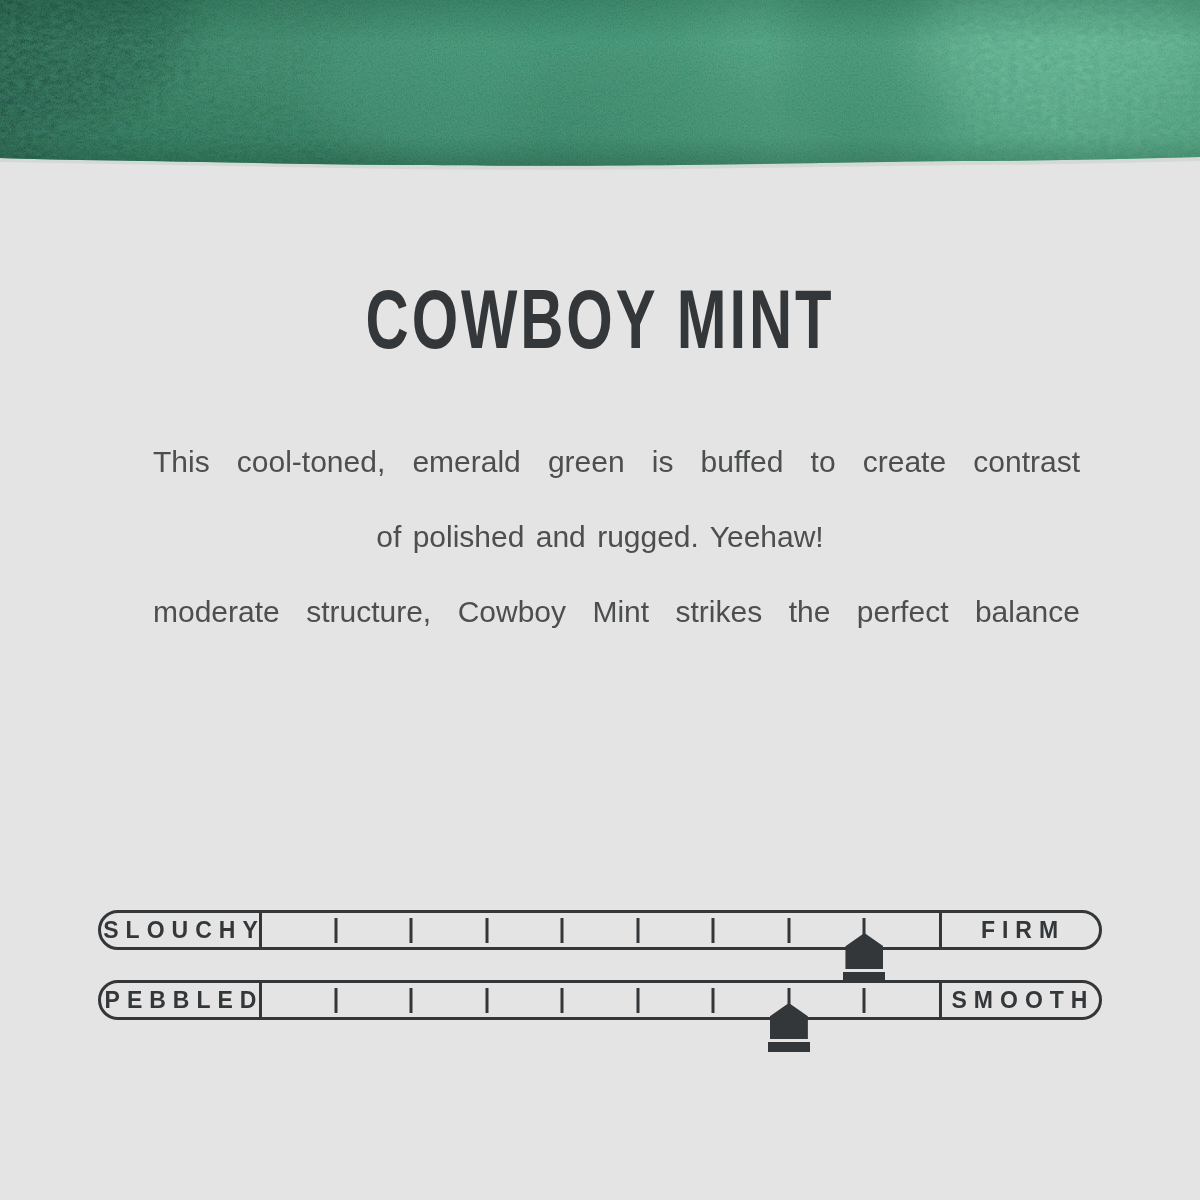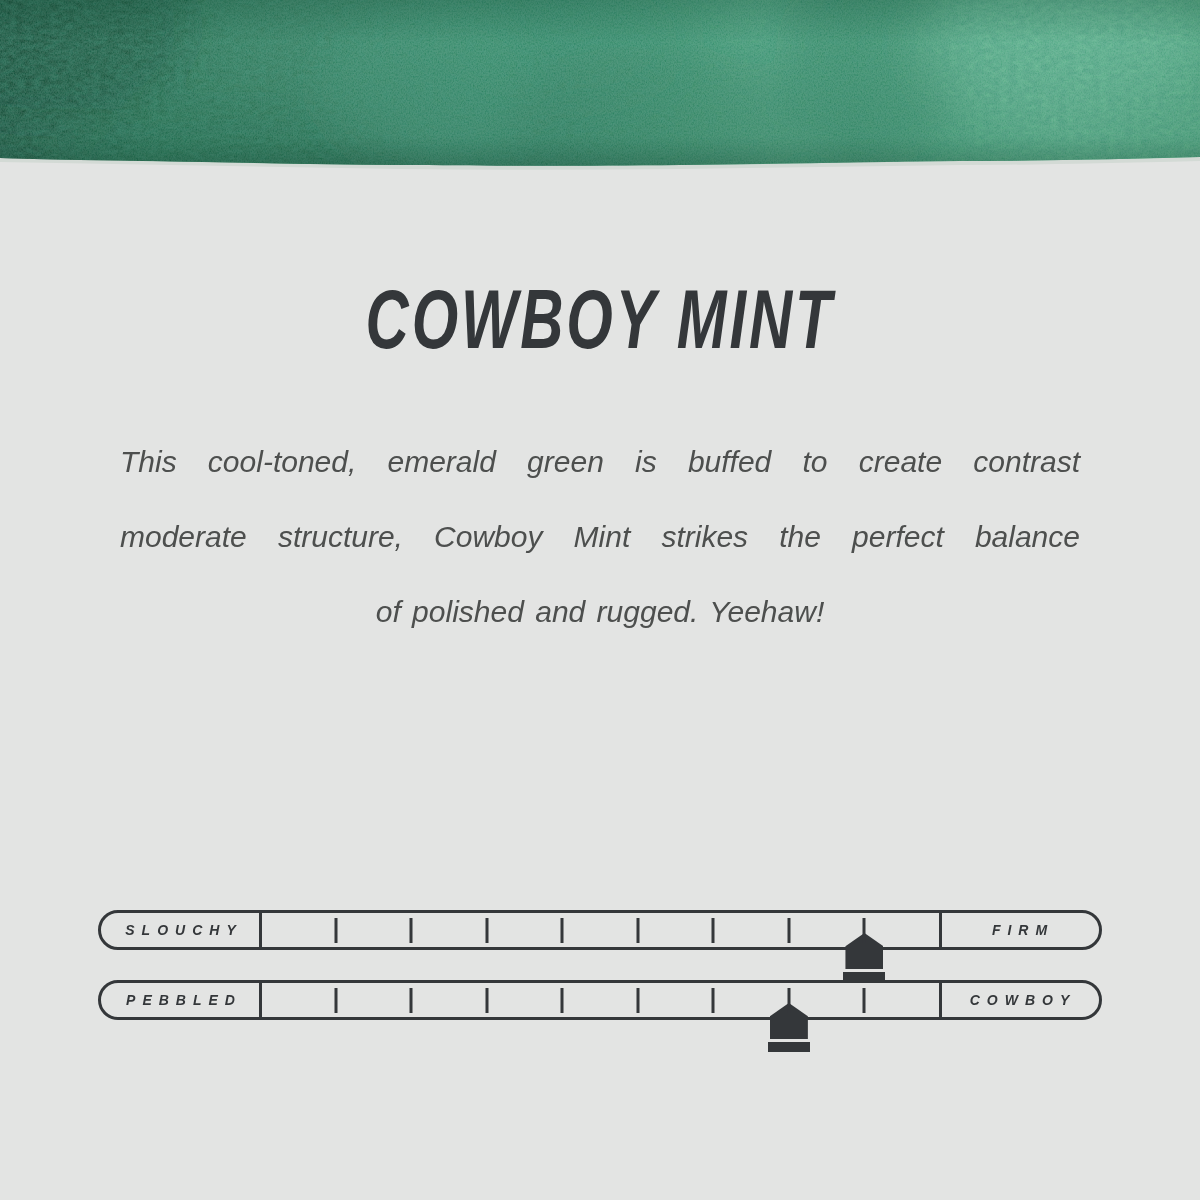--- a/index.html
+++ b/index.html
@@ -3,21 +3,21 @@
 <meta charset="utf-8">
 <style>
   :root{
     --bg:#e3e4e3;
     --ink:#34373a;
     --body-text:#4d4f4e;
   }
   *{margin:0;padding:0;box-sizing:border-box;}
   html,body{width:1200px;height:1200px;overflow:hidden;}
   body{font-family:"Liberation Sans",sans-serif;background:var(--bg);}
-  #canvas{position:relative;width:1200px;height:1200px;background:var(--bg);font-style:italic;}
+  #canvas{position:relative;width:1200px;height:1200px;background:var(--bg);}
 
   
   .hero{position:absolute;left:0;top:0;width:1200px;height:170px;}
   .hero svg{display:block;width:100%;height:100%;}
 
   
   .title{
     position:absolute;left:0;top:280px;width:100%;
     text-align:center;white-space:nowrap;
     font-weight:700;font-size:83px;line-height:80px;
@@ -25,39 +25,39 @@
     transform:scaleX(0.72);
   }
 
   
   .desc{
     position:absolute;left:120px;top:424px;width:960px;
     font-size:30px;line-height:75px;color:var(--body-text);
     word-spacing:3px;
   }
   .desc .line{height:75px;overflow:visible;white-space:nowrap;}
-  .desc .line.j{white-space:normal;text-align:justify;text-align-last:justify;}
+  .desc .line.j{white-space:normal;text-align:justify;text-align-last:justify;margin-left:33px;}
   .desc .line.c{text-align:center;}
 
   
   .slider{
     position:absolute;left:98px;width:1004px;height:40px;
     border:3px solid var(--ink);border-radius:20px;
     background:transparent;
   }
   .slider.s0{top:910px;}
   .slider.s1{top:980px;}
   .sect{
     position:absolute;top:0;height:100%;
     display:flex;align-items:center;justify-content:center;
   }
   .sect.left{left:0;width:159px;}
   .sect.right{left:839px;width:159px;}
   .sect .lbl{
-    font-size:14px;font-weight:700;letter-spacing:7px;
+    font-size:23px;font-weight:700;letter-spacing:7px;
     padding-left:7px;color:var(--ink);line-height:1;
   }
   .sep{position:absolute;top:-1px;width:3px;height:36px;background:var(--ink);}
   .sep.a{left:158px;}
   .sep.b{left:838px;}
   .mid{position:absolute;left:159px;top:0;width:680px;height:100%;}
   .tick{
     position:absolute;top:5px;width:3px;height:25px;
     background:var(--ink);transform:translateX(-50%);
   }
@@ -132,22 +132,22 @@
         <rect x="0" y="0" width="1200" height="170" filter="url(#grainW)" opacity="0.16"></rect>
         <rect x="0" y="0" width="1200" height="170" fill="url(#lgy)"></rect>
       </g>
     </svg>
   </div>
 
   <h1 class="title">COWBOY MINT</h1>
 
   <div class="desc">
     <div class="line j">This cool-toned, emerald green is buffed to create contrast</div>
+    <div class="line c">of polished and rugged. Yeehaw!</div>
     <div class="line j">moderate structure, Cowboy Mint strikes the perfect balance</div>
-    <div class="line c">of polished and rugged. Yeehaw!</div>
   </div>
 
   <div class="slider s0">
     <div class="sect left">
       <span class="lbl">SLOUCHY</span>
     </div>
     <div class="sep a"></div>
     <div class="mid">
       <div class="marker" style="left: 88.8889%;">
         <div class="marker-nib"></div>
@@ -182,17 +182,17 @@
         <div class="tick" style="left: 22.2222%;"></div>
         <div class="tick" style="left: 33.3333%;"></div>
         <div class="tick" style="left: 44.4444%;"></div>
         <div class="tick" style="left: 55.5556%;"></div>
         <div class="tick" style="left: 66.6667%;"></div>
         <div class="tick" style="left: 77.7778%;"></div>
         <div class="tick" style="left: 88.8889%;"></div>
       </div>
     <div class="sep b"></div>
     <div class="sect right">
-      <span class="lbl">COWBOY</span>
+      <span class="lbl">SMOOTH</span>
     </div>
   </div>
 
 </div>
 
 </body></html>

